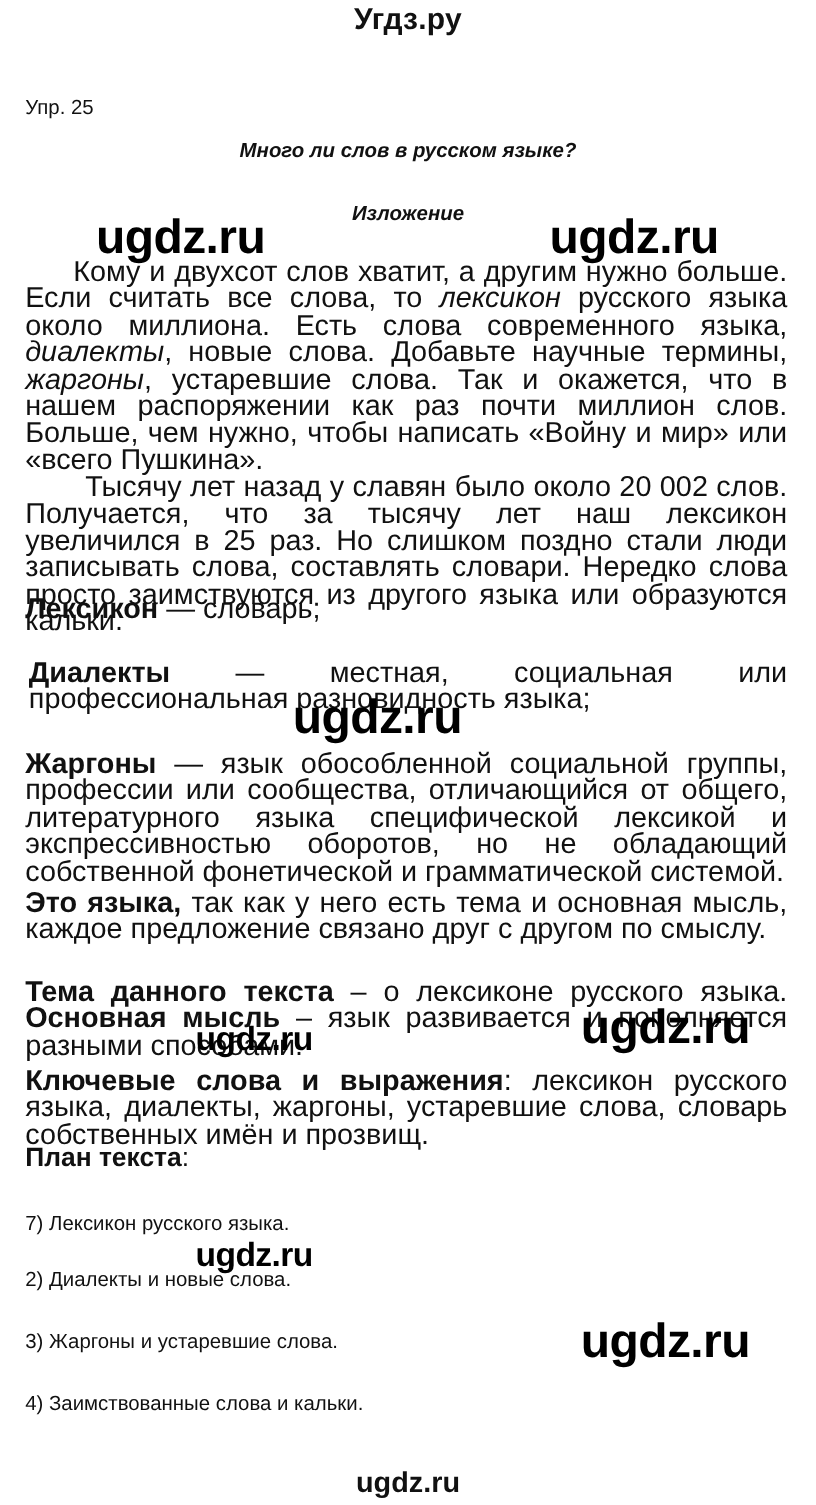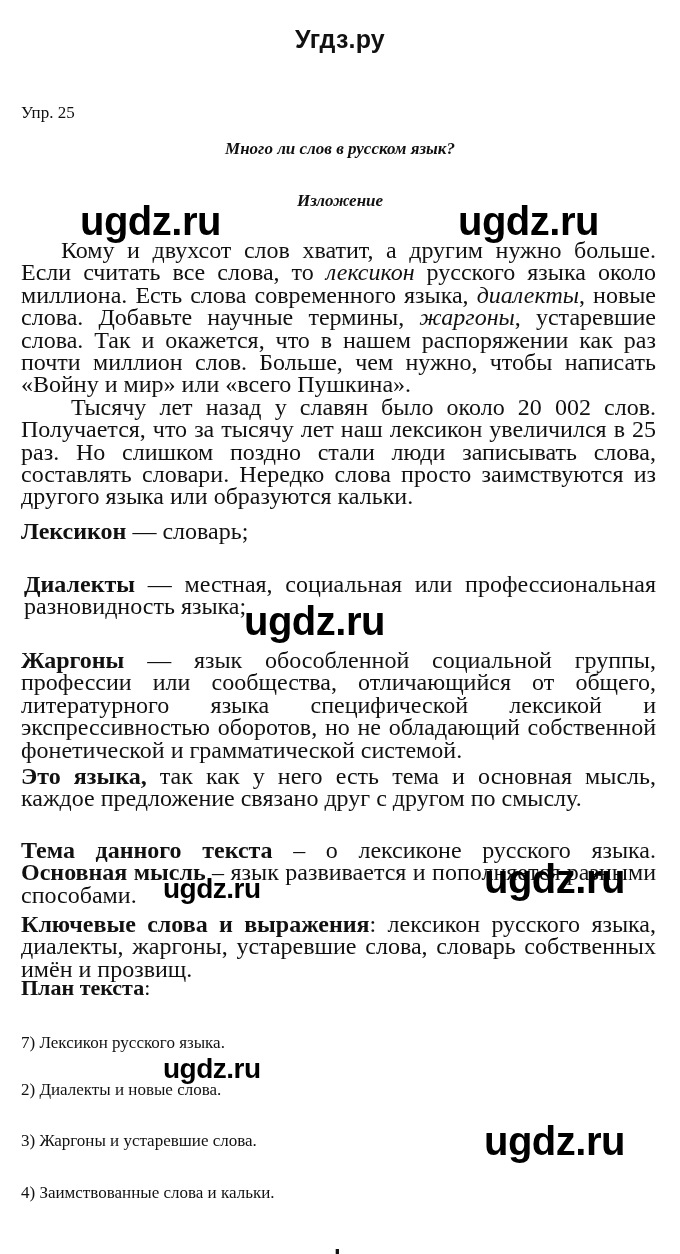--- a/index.html
+++ b/index.html
@@ -1,19 +1,19 @@
 <!DOCTYPE html>
 <html><head>
 <meta charset="utf-8">
 <style>
   html, body { margin: 0; padding: 0; background: #ffffff; }
   body { width: 680px; height: 1254px; position: relative; overflow: hidden; color: #111; }
-  .serif { font-family: Liberation Serif, serif; }
+  .serif { font-family: Liberation Sans, sans-serif; }
   .sans { font-family: "Liberation Sans", "DejaVu Sans", sans-serif; }
-  .abs { position: absolute; margin-top: 23px; }
+  .abs { position: absolute; }
   .site-title { top: 2px; left: 0; width: 680px; text-align: center; font-size: 25px; font-weight: bold; letter-spacing: 0.2px; }
   .ex-num { top: 80px; left: 21px; font-size: 17px; }
   .heading { left: 0; width: 680px; text-align: center; font-size: 17px; font-weight: bold; font-style: italic; }
   .para { left: 21px; width: 635px; font-size: 24px; line-height: 22.4px; text-align: justify; }
   .para p { margin: 0; }
   .indent { text-indent: 40px; }
   .indent2 { text-indent: 50px; }
   .wm { font-weight: bold; color: #000; letter-spacing: -0.5px; }
   .wm-big { font-size: 40px; }
   .wm-mid { font-size: 34px; }
@@ -22,21 +22,21 @@
   b { font-weight: bold; }
   i { font-style: italic; }
 </style>
 </head>
 <body>
 
 <div class="abs site-title sans">Угдз.ру</div>
 
 <div class="abs ex-num serif">Упр. 25</div>
 
-<div class="abs heading serif" style="top:116px;">Много ли слов в русском язык?</div>
+<div class="abs heading serif" style="top:116px;">Много ли слов в русском языке?</div>
 <div class="abs heading serif" style="top:168px;">Изложение</div>
 
 <div class="abs wm wm-big sans" style="top:176px; left:80px;">ugdz.ru</div>
 <div class="abs wm wm-big sans" style="top:176px; left:458px;">ugdz.ru</div>
 
 <div class="abs para serif" style="top:216px;">
   <p class="indent"><span>Кому и двухсот слов хватит, а другим нужно больше. Если считать все слова, то </span><i>лексикон</i><span> русского языка около миллиона. Есть слова современного языка, </span><i>диалекты</i><span>, новые слова. Добавьте научные термины, </span><i>жаргоны</i><span>, устаревшие слова. Так и окажется, что в нашем распоряжении как раз почти миллион слов. Больше, чем нужно, чтобы написать «Войну и мир» или «всего Пушкина».</span></p>
   <p class="indent2">Тысячу лет назад у славян было около 20 002  слов. Получается, что за тысячу лет наш лексикон увеличился в 25 раз. Но слишком поздно стали люди записывать слова, составлять словари. Нередко слова просто заимствуются из другого языка или образуются кальки.</p>
 </div>
 

